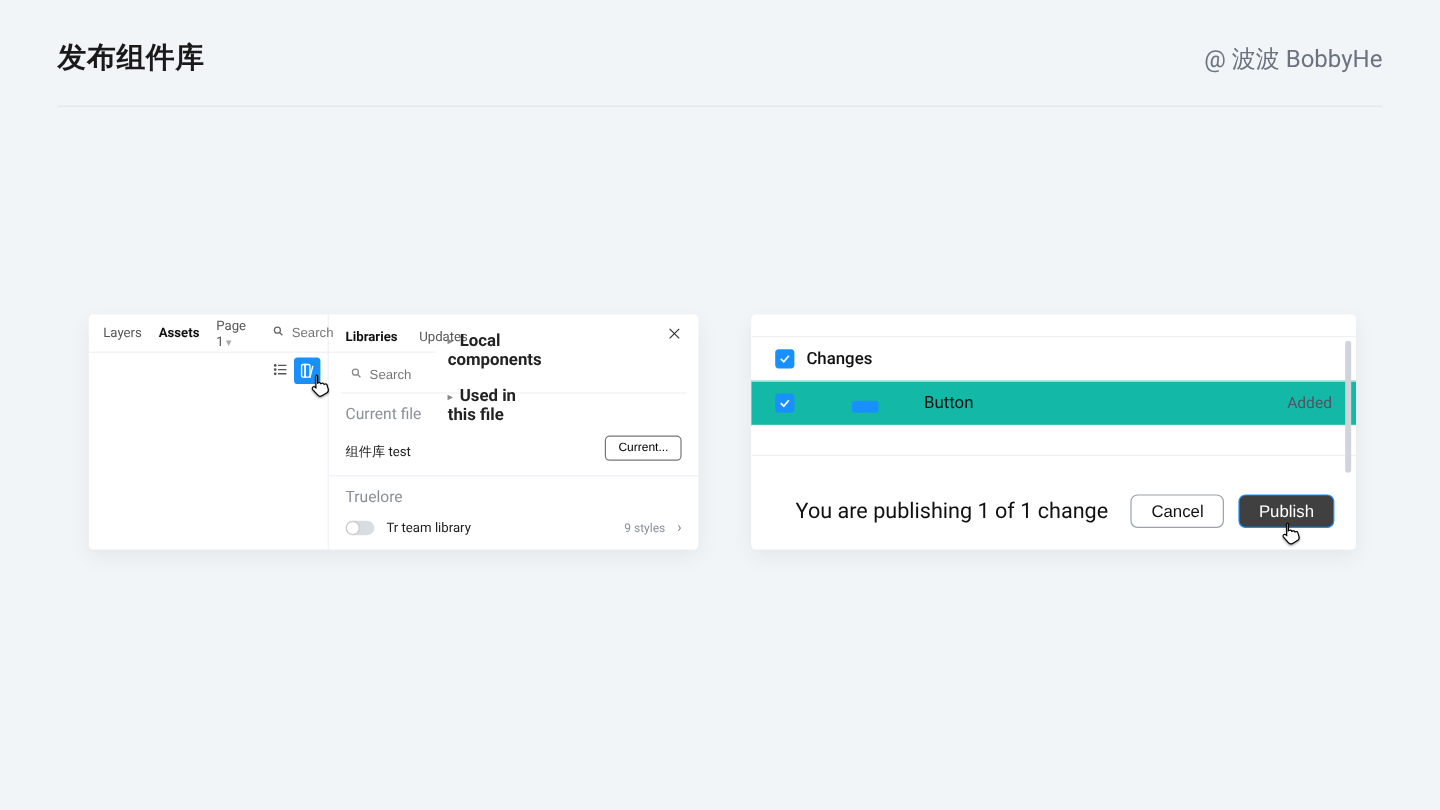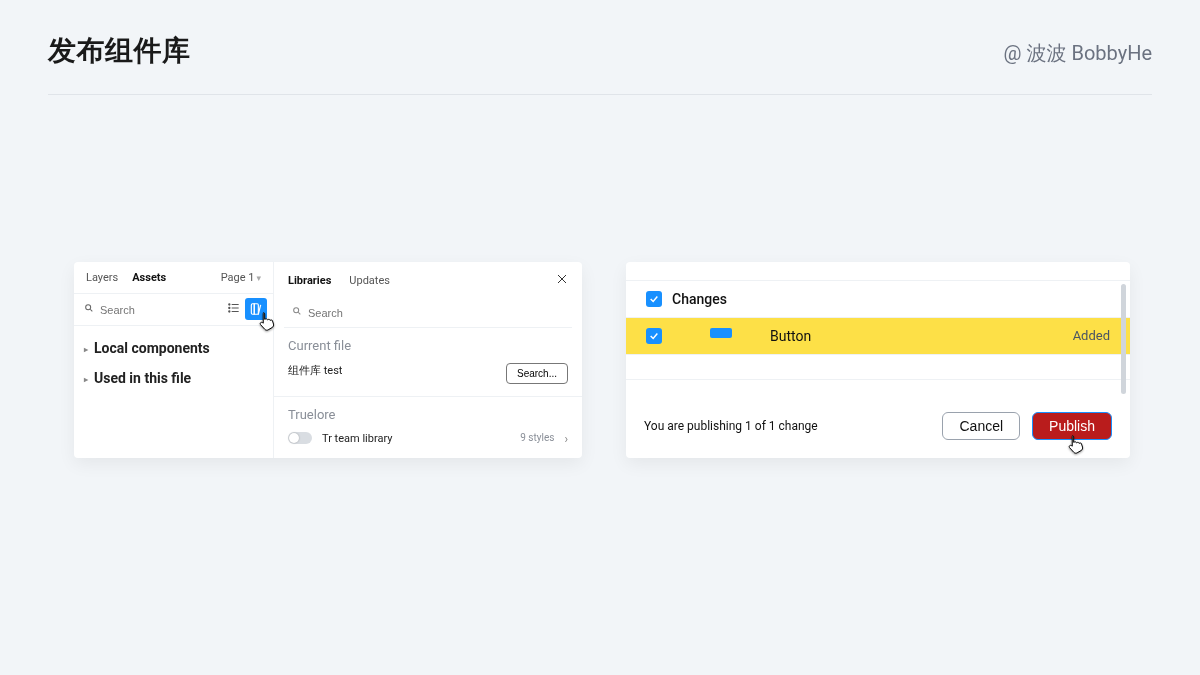--- a/index.html
+++ b/index.html
@@ -12,36 +12,36 @@
   }
 
   
   .hdr {
     position: absolute;
     left: 48px; right: 48px; top: 32px;
     display: flex; justify-content: space-between; align-items: baseline;
     border-bottom: 1px solid #e0e4e9;
     padding-bottom: 24px;
   }
-  .hdr h1 { font-size: 28px; font-weight: 700; letter-spacing: 0.5px; }
+  .hdr h1 { font-size: 24px; font-weight: 700; letter-spacing: 0.5px; }
   .hdr .author { font-size: 20px; color: #6b7280; }
 
   
   .card {
     position: absolute;
     background: #fff;
     border-radius: 4px;
     box-shadow: 0 6px 18px rgba(0,0,0,0.06);
     overflow: hidden;
   }
 
   
   .card-left { left: 74px; top: 262px; width: 508px; height: 196px; display: flex; }
 
-  .assets-pane { width: 200px; border-right: 1px solid #eef1f4; display: flex; flex-direction: column; position: relative; }
+  .assets-pane { width: 200px; border-right: 1px solid #eef1f4; display: flex; flex-direction: row; position: relative; }
   .lib-pane { flex: 1; display: flex; flex-direction: column; }
 
   .tabs-row { display: flex; align-items: center; height: 32px; padding: 0 12px; border-bottom: 1px solid #eef1f4; font-size: 11px; color: #555; }
   .tabs-row .tab { margin-right: 14px; cursor: pointer; }
   .tabs-row .tab.active { font-weight: 700; color: #111; }
   .tabs-row .spacer { flex: 1; }
   .tabs-row .page { font-size: 11px; color: #555; }
   .tabs-row .page .chev { color: #aaa; margin-left: 2px; font-size: 9px; }
 
   .search-row { display: flex; align-items: center; height: 32px; padding: 0 10px; border-bottom: 1px solid #eef1f4; font-size: 11px; color: #999; }
@@ -69,54 +69,54 @@
   .lib-tabs .tab { margin-right:18px; cursor:pointer; }
   .lib-tabs .tab.active { font-weight:700; color:#111; }
   .lib-tabs .spacer { flex:1; }
   .lib-tabs .close { cursor:pointer; color:#333; font-size:14px; }
 
   .lib-search { display:flex; align-items:center; height:30px; margin:0 10px; padding:0 8px; border-bottom:1px solid #eef1f4; font-size:11px; color:#999; }
   .lib-search .mag { margin-right:6px; }
   .lib-search input { border:none; outline:none; font-size:11px; color:#999; flex:1; background:transparent; }
 
   .lib-section { padding: 10px 14px 4px 14px; font-size:13px; color:#8a8f98; }
-  .lib-row { display:flex; align-items:flex-start; padding: 6px 14px 12px 14px; font-size:11px; }
+  .lib-row { display:flex; align-items:flex-end; padding: 6px 14px 12px 14px; font-size:11px; }
   .lib-row .name { flex:1; color:#222; }
   .lib-row .pub-btn { border:1px solid #777; border-radius:4px; padding:4px 10px; font-size:10px; background:#fff; cursor:pointer; }
   .lib-row .toggle { width:24px; height:12px; border-radius:6px; background:#d9dde2; position:relative; margin-right:10px; }
   .lib-row .toggle::after { content:''; position:absolute; left:1px; top:1px; width:10px; height:10px; border-radius:50%; background:#fff; box-shadow:0 0 2px rgba(0,0,0,0.3); }
   .lib-row .meta { font-size:10px; color:#8a8f98; margin-right:10px; }
   .lib-row .chev { color:#888; font-size:12px; }
 
   .lib-divider { height:1px; background:#eef1f4; margin:0 0; }
 
   
   .card-right { left: 626px; top: 262px; width: 504px; height: 196px; display:flex; flex-direction:column; }
   .sep-top { height:1px; background:#eef1f4; margin-top:18px; }
   .changes-head { display:flex; align-items:center; padding: 10px 20px; font-size:14px; }
   .changes-head .lbl { font-weight:500; color:#111; }
-  .change-row { display:flex; align-items:flex-start; padding: 10px 20px; background:#fde047; border-top:1px solid #eef1f4; border-bottom:1px solid #eef1f4; font-size:14px;gap:24px; }
+  .change-row { display:flex; align-items:flex-end; padding: 10px 20px; background:#14b8a6; border-top:1px solid #eef1f4; border-bottom:1px solid #eef1f4; font-size:14px;gap:24px; }
   .change-row .thumb { width:22px; height:10px; border-radius:2px; background:#1890ff; margin:0 14px; }
   .change-row .name { flex:1; color:#111; }
   .change-row .status { color:#4b5563; font-size:13px; }
 
   .chk {
     width:16px; height:16px; border-radius:3px; background:#1890ff; display:inline-flex; align-items:center; justify-content:center; margin-right:10px;
   }
   .chk svg { display:block; }
 
   .scrollbar { position:absolute; right:4px; top:22px; width:5px; height:110px; background:#d0d5db; border-radius:3px; }
 
   .sep-mid { height:1px; background:#eef1f4; margin-top:24px; }
 
   .publish-footer { margin-top:auto; display:flex; align-items:center; padding: 14px 18px 18px 18px; }
-  .publish-footer .msg { font-size:12px; color:#111; flex:1; }
+  .publish-footer .msg { font-size:18px; color:#111; flex:1;text-align:center; }
   .btn { border-radius:6px; font-size:14px; padding:5px 16px; cursor:pointer; }
   .btn-cancel { background:#fff; border:1px solid #9aa2ad; color:#111; margin-right:12px; }
-  .btn-publish { background:#b91c1c; border:1px solid #1890ff; color:#fff; font-weight:500; position:relative; }
+  .btn-publish { background:#404040; border:1px solid #1890ff; color:#fff; font-weight:500; position:relative; }
 
 </style>
 </head>
 <body>
 
 <div class="hdr">
   <h1>发布组件库</h1>
   <div class="author">@ 波波 BobbyHe</div>
 </div>
 
@@ -192,21 +192,21 @@
             <circle cx="10" cy="10" r="6"></circle>
             <line x1="20" y1="20" x2="15" y2="15"></line>
           </svg>
       </span>
       <input placeholder="Search" style="">
     </div>
 
     <div class="lib-section">Current file</div>
     <div class="lib-row">
       <span class="name">组件库 test</span>
-      <button class="pub-btn">Search...</button>
+      <button class="pub-btn">Current...</button>
     </div>
 
     <div class="lib-divider"></div>
 
     <div class="lib-section">Truelore</div>
     <div class="lib-row">
       <span class="toggle"></span>
       <span class="name">Tr team library</span>
       <span class="meta">9 styles</span>
       <span class="chev">›</span>

